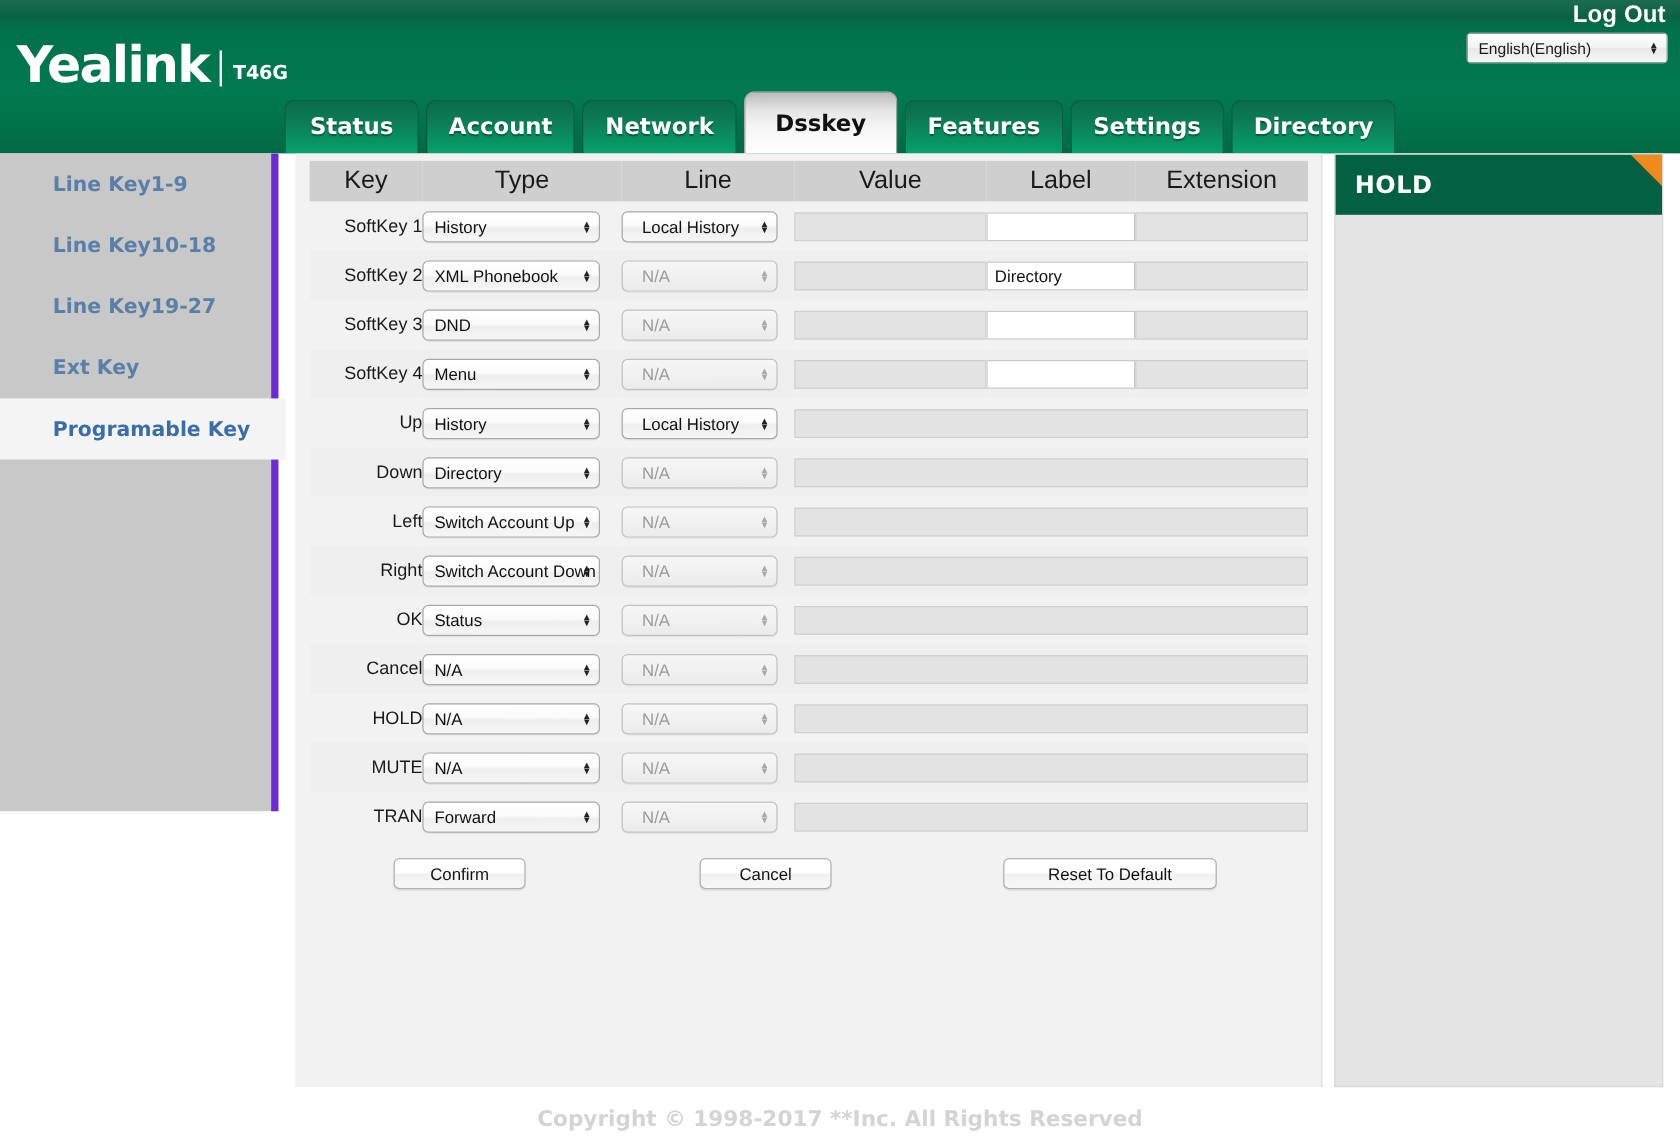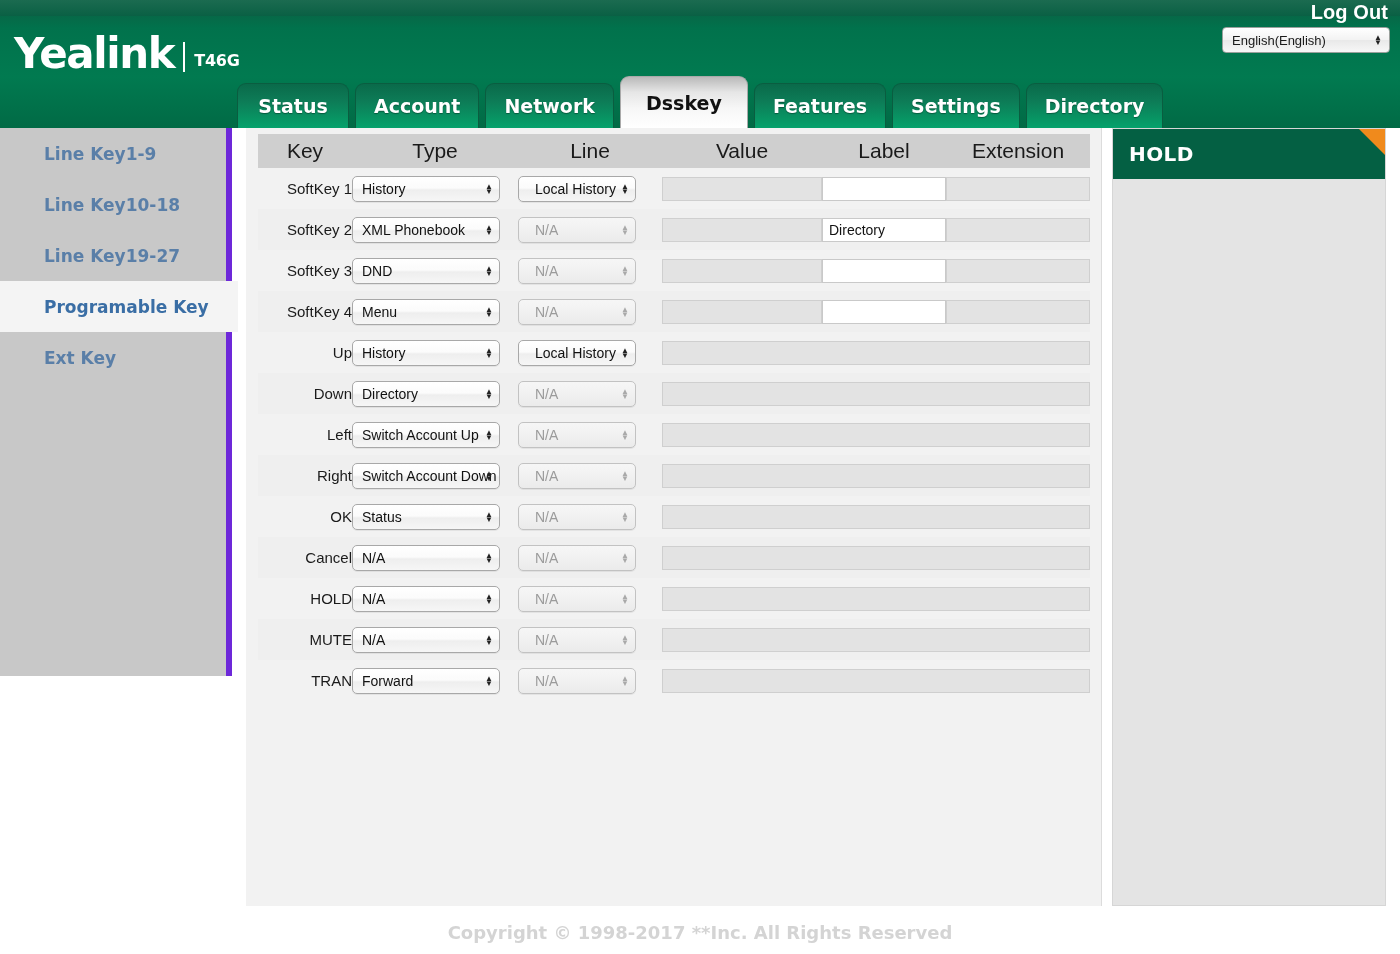--- a/index.html
+++ b/index.html
@@ -137,21 +137,21 @@
     position: relative;
     height: 26px; border: 1px solid #a8a8a8; border-radius: 5px;
     background: linear-gradient(to bottom,#ffffff 0%, #fbfbfb 46%, #eeeeee 54%, #f6f6f6 100%);
     font-size: 14px; color: #111;
     display: flex; align-items: center;
     padding: 0 22px 0 9px;
     cursor: pointer; overflow: hidden; white-space: nowrap;
     box-shadow: 0 1px 0 rgba(0,0,0,.06);
   }
   .sel.type { width: 148px; }
-  .sel.line { width: 118px; padding-left: 16px; }
+  .sel.line { width: 130px; padding-left: 16px; }
   .sel.disabled {
     color: #9b9b9b;
     background: linear-gradient(to bottom,#f6f6f6 0%, #f1f1f1 50%, #ebebeb 100%);
     border-color: #c2c2c2;
   }
   .sel .arrows {
     position: absolute; right: 6px; top: 50%; transform: translateY(-50%);
     display: flex; flex-direction: column; line-height: 5px;
     font-size: 8px; color: #222;
   }
@@ -272,22 +272,22 @@
       <div class="tab">Directory</div>
     </div>
 </div>
 
 <div class="body-wrap">
 
   <div class="sidebar" id="sidebar">
       <div class="side-item">Line Key1-9</div>
       <div class="side-item">Line Key10-18</div>
       <div class="side-item">Line Key19-27</div>
+      <div class="side-item">Ext Key</div>
       <div class="side-item active">Programable Key</div>
-      <div class="side-item">Ext Key</div>
     </div>
 
   <div class="main">
     <table class="keytable">
       <colgroup>
         <col style="width:94px">
         <col style="width:166px">
         <col style="width:144px">
         <col style="width:160px">
         <col style="width:124px">
@@ -636,20 +636,25 @@
                 </span>
               </div>
             </td>
             <td class="cell-pad" colspan="3">
               <div class="tinput wide"></div>
             </td>
           </tr>
         </tbody>
     </table>
 
+    <div class="btnrow">
+      <div class="btn" id="btn-confirm">Confirm</div>
+      <div class="btn" id="btn-cancel">Cancel</div>
+      <div class="btn" id="btn-reset">Reset To Default</div>
+    </div>
   </div>
 
   <div class="note">
     <div class="note-head">
       <span class="title">HOLD</span>
       <span class="note-corner"></span>
     </div>
   </div>
 </div>
 

